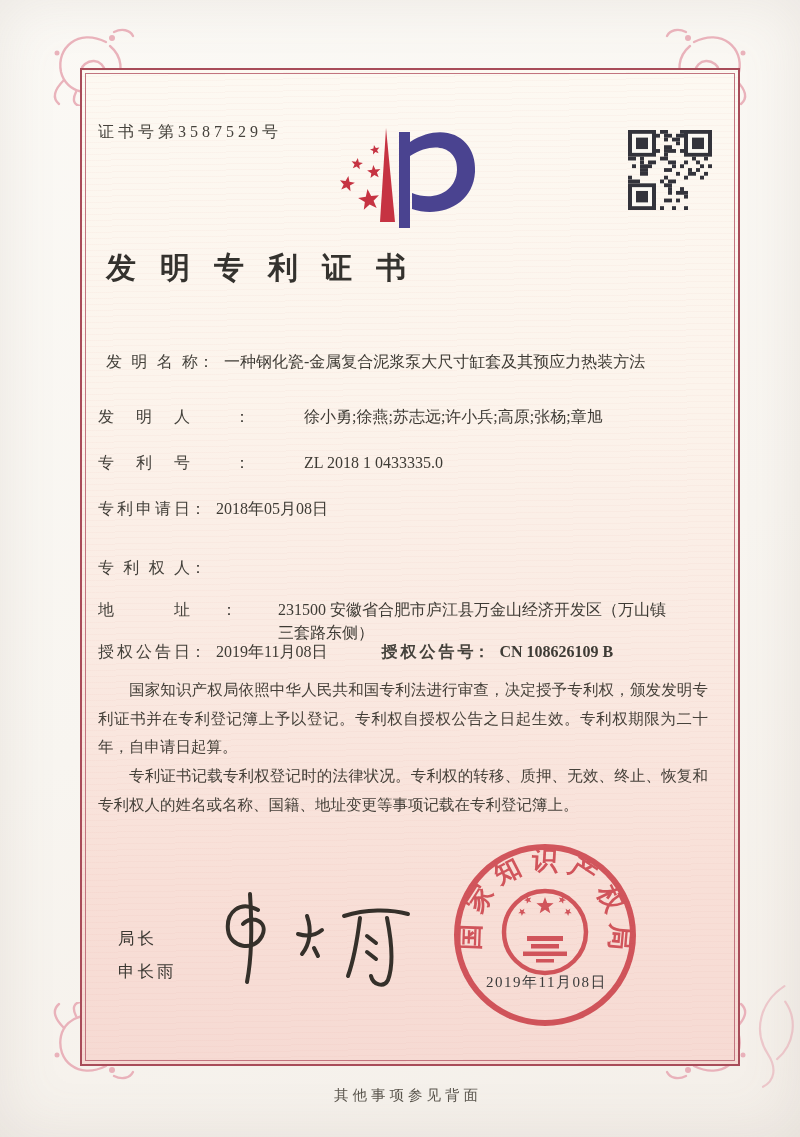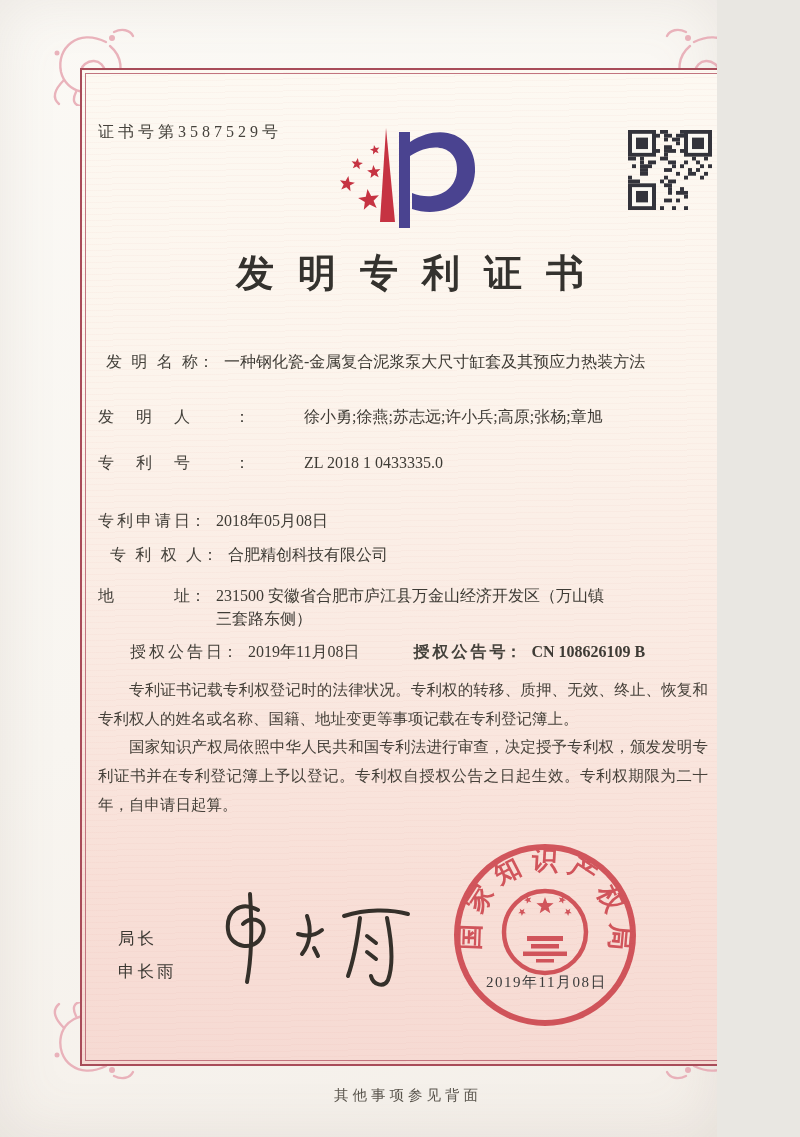--- a/index.html
+++ b/index.html
@@ -1,48 +1,48 @@
 <!DOCTYPE html>
 <html><head>
 <meta charset="utf-8">
 <style>
   html,body{margin:0;padding:0;background:#e9e7e2;}
   .page{
-    position:relative;width:717px;height:1137px;overflow:hidden;
+    position:relative;width:800px;height:1137px;overflow:hidden;
     font-family:"Liberation Serif","DejaVu Serif",serif;
     background:linear-gradient(160deg,#fbf9f5 0%,#f8f5f0 55%,#f4efe9 100%);
     box-shadow:inset 0 0 60px rgba(120,110,100,.12);
   }
   
   .frame{
     position:absolute;left:80px;top:68px;width:656px;height:994px;
     border:2px solid #a84c59;
     background:
       repeating-linear-gradient(179deg, rgba(216,140,132,.05) 0 1px, rgba(0,0,0,0) 1px 6px),
       linear-gradient(180deg,#fdf9f2 0%,#fcf4ec 32%,#faeae2 58%,#f8dfd7 82%,#f6dad3 100%);
   }
   .frame::before{
     content:"";position:absolute;inset:3px;border:1px solid #c2747f;pointer-events:none;
   }
   .certno{position:absolute;left:16px;top:52px;font-size:16px;letter-spacing:4px;color:#45423c;}
   .logo{position:absolute;left:253px;top:50px;}
   .qr{position:absolute;left:546px;top:60px;}
   .title{
-    position:absolute;left:0;right:0;top:178px;text-align:center;
-    font-size:38px;font-weight:600;color:#34322e;letter-spacing:24px;text-indent:24px;
+    position:absolute;left:0;right:0;top:178px;
+    font-size:30px;font-weight:600;color:#34322e;letter-spacing:24px;text-indent:24px;
   }
   .fields{position:absolute;left:16px;top:276px;width:624px;font-size:16px;color:#403d37;}
   .frow{position:absolute;left:0;display:flex;align-items:flex-start;line-height:1.45;}
   .flabel{display:inline-block;width:92px;text-align:justify;text-align-last:justify;color:#44413b;flex:0 0 92px;}
   .fcolon{margin-right:10px;color:#44413b;}
   .fvalue{white-space:pre-line;color:#3e3b35;}
   .row-name{top:4px;margin-left:8px;}       .row-inventor{top:59px;gap:44px;}
-  .row-patno{top:105px;gap:44px;}    .row-appdate{top:151px;margin-top:12px;}
-  .row-patentee{top:197px;margin-left:12px;} .row-address{top:238px;}
-  .row-grant{top:294px;margin-left:32px;}
+  .row-patno{top:105px;gap:44px;}    .row-appdate{top:151px;}
+  .row-patentee{top:210px;} .row-address{top:252px;gap:31px;}
+  .row-grant{top:294px;}
   .pair2{margin-left:54px;display:flex;font-weight:bold;}
   .paras{position:absolute;left:16px;top:606px;width:610px;font-size:15.5px;
          line-height:1.85;color:#46413a;text-align:justify;}
   .paras p{margin:0;text-indent:2em;}
   .barcode{position:absolute;left:20px;top:792px;}
   .signer{position:absolute;left:36px;top:852px;font-size:16.5px;color:#3c3933;
           letter-spacing:3px;line-height:2.0;}
   .signature{position:absolute;left:128px;top:818px;}
   .seal{position:absolute;left:368px;top:770px;opacity:.92;mix-blend-mode:multiply;}
   .sealdate{position:absolute;left:404px;top:903px;font-size:15px;color:#3b3b3b;letter-spacing:1.5px;}
@@ -240,43 +240,42 @@
         <span class="fvalue">ZL 2018 1 0433335.0</span>
       </div>
       <div class="frow row-appdate">
         <span class="flabel">专利申请日</span>
           <span class="fcolon">：</span>
         <span class="fvalue">2018年05月08日</span>
       </div>
       <div class="frow row-patentee">
         <span class="flabel">专利权人</span>
           <span class="fcolon">：</span>
-        <span class="fvalue">合肥精创科技有限公司</span>
       </div>
       <div class="frow row-address">
         <span class="flabel">地址</span>
           <span class="fcolon">：</span>
         <span class="fvalue">231500 安徽省合肥市庐江县万金山经济开发区（万山镇
 三套路东侧）</span>
       </div>
       <div class="frow row-grant">
         <span class="flabel">授权公告日</span>
           <span class="fcolon">：</span>
         <span class="fvalue">2019年11月08日</span>
         <span class="pair2">
           <span class="flabel">授权公告号</span>
             <span class="fcolon">：</span>
           <span class="fvalue">CN 108626109 B</span>
         </span>
       </div>
     </div>
 
     <div class="paras">
+      <p>国家知识产权局依照中华人民共和国专利法进行审查，决定授予专利权，颁发发明专利证书并在专利登记簿上予以登记。专利权自授权公告之日起生效。专利权期限为二十年，自申请日起算。</p>
       <p>专利证书记载专利权登记时的法律状况。专利权的转移、质押、无效、终止、恢复和专利权人的姓名或名称、国籍、地址变更等事项记载在专利登记簿上。</p>
-      <p>国家知识产权局依照中华人民共和国专利法进行审查，决定授予专利权，颁发发明专利证书并在专利登记簿上予以登记。专利权自授权公告之日起生效。专利权期限为二十年，自申请日起算。</p>
     </div>
 
     <svg class="barcode" id="barcode" width="212" height="24" viewBox="0 0 212 24">
         <rect x="2" y="0" width="undefined" height="24" fill="#2b2b2b"></rect>
       </svg>
 
     <div class="signer">
       <div>局长</div>
       <div>申长雨</div>
     </div>

